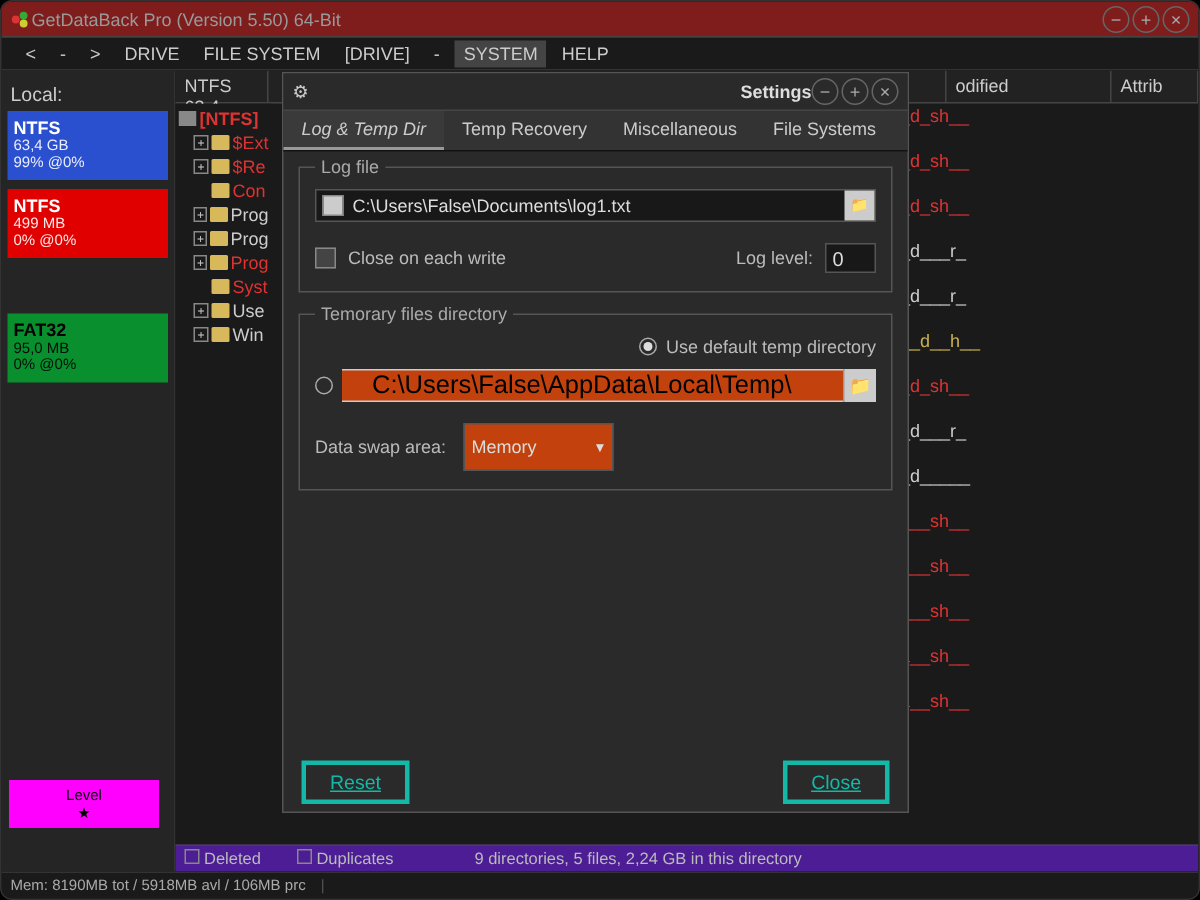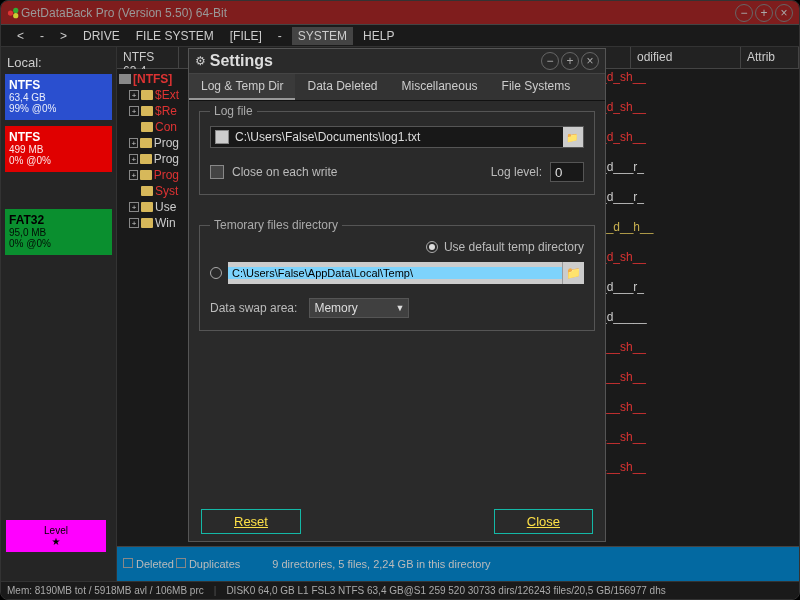--- a/index.html
+++ b/index.html
@@ -34,55 +34,55 @@
 .tree-row.red { color: #d33; }
 .tree-row .drive { color: #d33; font-weight: bold; }
 .tree-indent { padding-left: 10px; }
 .table-rows { flex: 1; padding-top: 0; }
 .row { display: flex; font-size: 12px; padding: 1px 0; }
 .row .mod { width: 110px; padding-left: 20px; }
 .row .attr { width: 60px; }
 .row.red .mod, .row.red .attr { color: #d33; }
 .row.yellow .mod, .row.yellow .attr { color: #c8b050; }
 .row.white .mod, .row.white .attr { color: #ccc; }
-.statusbar { height: 18px; background: #0369a1; border-top: 1px solid #444; display: flex; align-items: center; font-size: 11px; color: #bbb; padding: 17px 6px; gap: 2px; }
+.statusbar { height: 18px; background: #4c1d95; border-top: 1px solid #444; display: flex; align-items: center; font-size: 11px; color: #bbb; padding: 0 6px; gap: 24px; }
 .statusbar .chk { width: 10px; height: 10px; border: 1px solid #888; display: inline-block; margin-right: 3px; }
 .footer { height: 18px; background: #1a1a1a; display: flex; align-items: center; font-size: 10px; color: #aaa; padding: 0 6px; gap: 10px; border-top: 1px solid #333; }
 .footer .sep { color: #555; }
 
 
 .dialog { position: absolute; left: 188px; top: 48px; width: 418px; height: 494px; background: #2a2a2a; border: 1px solid #555; display: flex; flex-direction: column; }
 .dlg-title { height: 24px; display: flex; align-items: center; padding: 0 6px; background: #2a2a2a; }
 .dlg-title .ico { margin-right: 4px; font-size: 12px; }
-.dlg-title .txt { flex: 1; font-weight: bold; font-size: 16px; color: #ddd; }
+.dlg-title .txt { flex: 1; font-weight: bold; font-size: 12px; color: #ddd; text-align: right; }
 .dlg-tabs { height: 28px; display: flex; background: #333; border-top: 1px solid #444; border-bottom: 1px solid #111; }
 .dlg-tab { padding: 5px 12px; font-size: 12px; color: #ccc; cursor: pointer; }
-.dlg-tab.active { background: #3a3a3a; border-bottom: 2px solid #999; }
+.dlg-tab.active { background: #3a3a3a; border-bottom: 2px solid #999; font-style: italic; }
 .dlg-body { flex: 1; padding: 10px 10px; }
-.field { border: 1px solid #555; padding: 14px 10px 12px; margin-bottom: 30px; position: relative; }
+.field { border: 1px solid #555; padding: 14px 10px 12px; margin-bottom: 14px; position: relative; }
 .field .legend { position: absolute; top: -8px; left: 10px; background: #2a2a2a; padding: 0 4px; font-size: 12px; color: #aaa; }
 .txtbox { display: flex; align-items: center; height: 22px; background: #181818; border: 1px solid #555; }
 .txtbox .chkbox { width: 14px; height: 14px; border: 1px solid #888; background: #ccc; margin: 0 4px; }
 .txtbox input { flex: 1; background: #181818; border: none; color: #ddd; font-size: 12px; padding: 0 2px; outline: none; }
 .txtbox .browse { width: 20px; height: 100%; background: #ccc; display: flex; align-items: center; justify-content: center; font-size: 10px; color: #333; }
 .row2 { display: flex; align-items: center; margin-top: 14px; font-size: 12px; color: #bbb; gap: 8px; }
 .row2 .chkbox2 { width: 14px; height: 14px; border: 1px solid #888; background: #444; }
 .row2 .spacer { flex: 1; }
 .row2 .numbox { width: 34px; height: 20px; background: #181818; border: 1px solid #555; color: #ddd; text-align: left; padding: 2px 4px; }
 .radio-row { display: flex; align-items: center; gap: 6px; font-size: 12px; color: #bbb; margin-bottom: 8px; justify-content: flex-end; }
 .radio { width: 12px; height: 12px; border: 1px solid #aaa; border-radius: 50%; display: flex; align-items: center; justify-content: center; }
 .radio.on::after { content: ''; width: 6px; height: 6px; background: #ddd; border-radius: 50%; }
 .pathbox { display: flex; align-items: center; height: 22px; background: #ccc; }
-.pathbox input { flex: 1; border: none; background: #7dd3fc; color: #000; font-size: 11px; padding: 0 4px; outline: none; }
+.pathbox input { flex: 1; border: none; background: #c2410c; color: #000; font-size: 17px; padding: 0 20px; outline: none; }
 .pathbox .browse2 { width: 22px; height: 100%; background: #ccc; display: flex; align-items: center; justify-content: center; color: #000; border-left: 1px solid #999; }
 .swap-row { display: flex; align-items: center; gap: 12px; margin-top: 14px; font-size: 12px; color: #bbb; }
-.combo { width: 100px; height: 20px; background: #404040; border: 1px solid #555; display: flex; align-items: center; padding: 0 4px; color: #ddd; justify-content: space-between; }
+.combo { width: 100px; height: 32px; background: #c2410c; border: 1px solid #555; display: flex; align-items: center; padding: 0 4px; color: #ddd; justify-content: space-between; }
 .combo .arrow { font-size: 9px; }
 .dlg-foot { height: 40px; display: flex; align-items: center; padding: 0 12px; }
-.btn { border: 1px solid #14b8a6; padding: 4px 32px; font-size: 13px; color: #fde047; background: #2a2a2a; text-decoration: underline; cursor: pointer; }
+.btn { border: 3px solid #14b8a6; padding: 4px 16px; font-size: 13px; color: #14b8a6; background: #2a2a2a; text-decoration: underline; cursor: pointer; }
 .dlg-foot .spacer { flex: 1; }
 svg.appico { width: 14px; height: 14px; }
 </style>
 </head>
 <body>
 
 <div class="window">
   <div class="titlebar">
     <svg class="appico" viewBox="0 0 16 16">
         <circle cx="4" cy="8" r="3" fill="#d33"></circle>
@@ -95,21 +95,21 @@
       <div class="win-btn">+</div>
       <div class="win-btn">×</div>
     </div>
   </div>
   <div class="menubar">
     <span>&lt;</span>
     <span>-</span>
     <span>&gt;</span>
     <span>DRIVE</span>
     <span>FILE SYSTEM</span>
-    <span>[FILE]</span>
+    <span>[DRIVE]</span>
     <span>-</span>
     <span class="active">SYSTEM</span>
     <span>HELP</span>
   </div>
   <div class="body">
     <div class="left">
       <div class="label">Local:</div>
       <div class="vol blue">
         <div class="name">NTFS</div>
         <div class="sub">63,4 GB</div>
@@ -252,42 +252,41 @@
       <div class="statusbar">
         <span><span class="chk"></span><span>Deleted</span></span>
         <span><span class="chk"></span><span>Duplicates</span></span>
         <span style="flex:1;text-align:left;padding-left:30px">9 directories, 5 files, 2,24 GB in this directory</span>
       </div>
     </div>
   </div>
   <div class="footer">
     <span>Mem: 8190MB tot / 5918MB avl / 106MB prc</span>
     <span class="sep">|</span>
-    <span>DISK0 64,0 GB L1 FSL3 NTFS 63,4 GB@S1 259 520 30733 dirs/126243 files/20,5 GB/156977 dhs</span>
   </div>
 </div>
 
 <div class="level">
   <span>Level</span>
   <span class="star">★</span>
 </div>
 
 <div class="dialog">
   <div class="dlg-title">
     <span class="ico">⚙</span>
     <span class="txt">Settings</span>
     <div class="win-btns">
       <div class="win-btn">−</div>
       <div class="win-btn">+</div>
       <div class="win-btn">×</div>
     </div>
   </div>
   <div class="dlg-tabs">
     <div class="dlg-tab active">Log &amp; Temp Dir</div>
-    <div class="dlg-tab">Data Deleted</div>
+    <div class="dlg-tab">Temp Recovery</div>
     <div class="dlg-tab">Miscellaneous</div>
     <div class="dlg-tab">File Systems</div>
   </div>
   <div class="dlg-body">
     <div class="field">
       <span class="legend">Log file</span>
       <div class="txtbox">
         <span class="chkbox"></span>
         <input value="C:\Users\False\Documents\log1.txt" style="">
         <span class="browse">📁</span>

